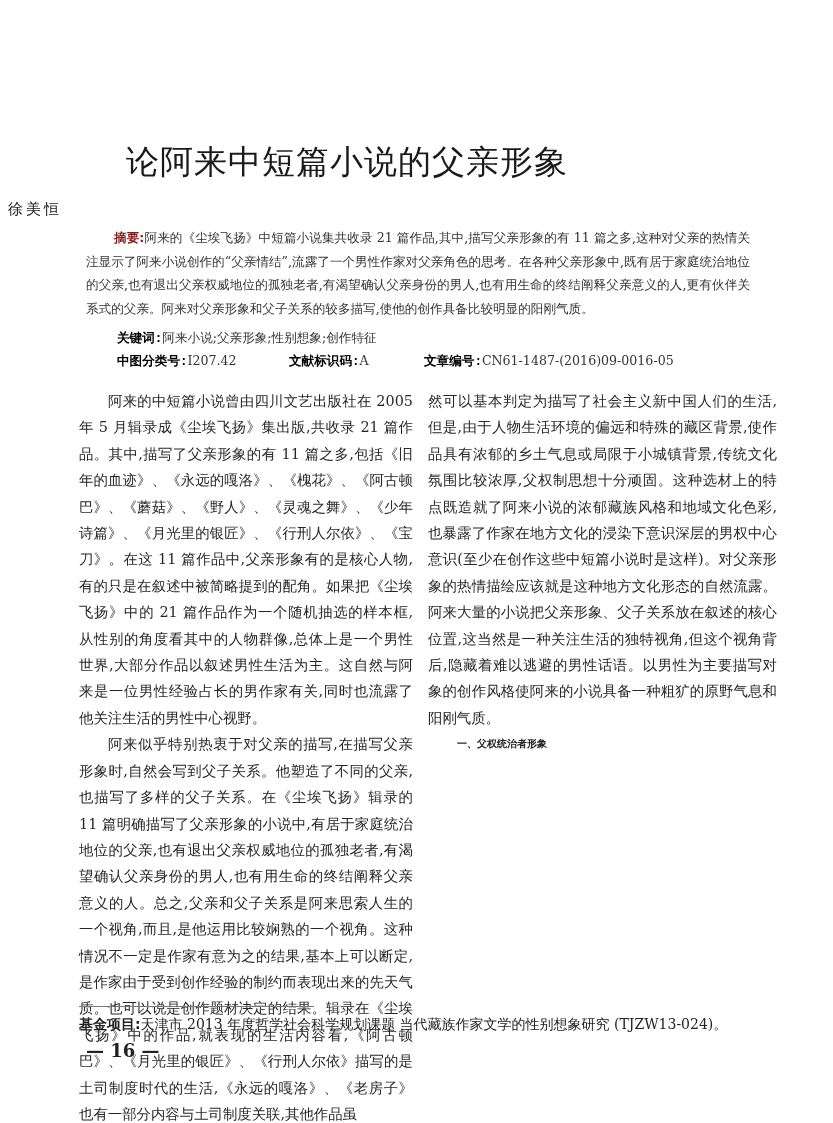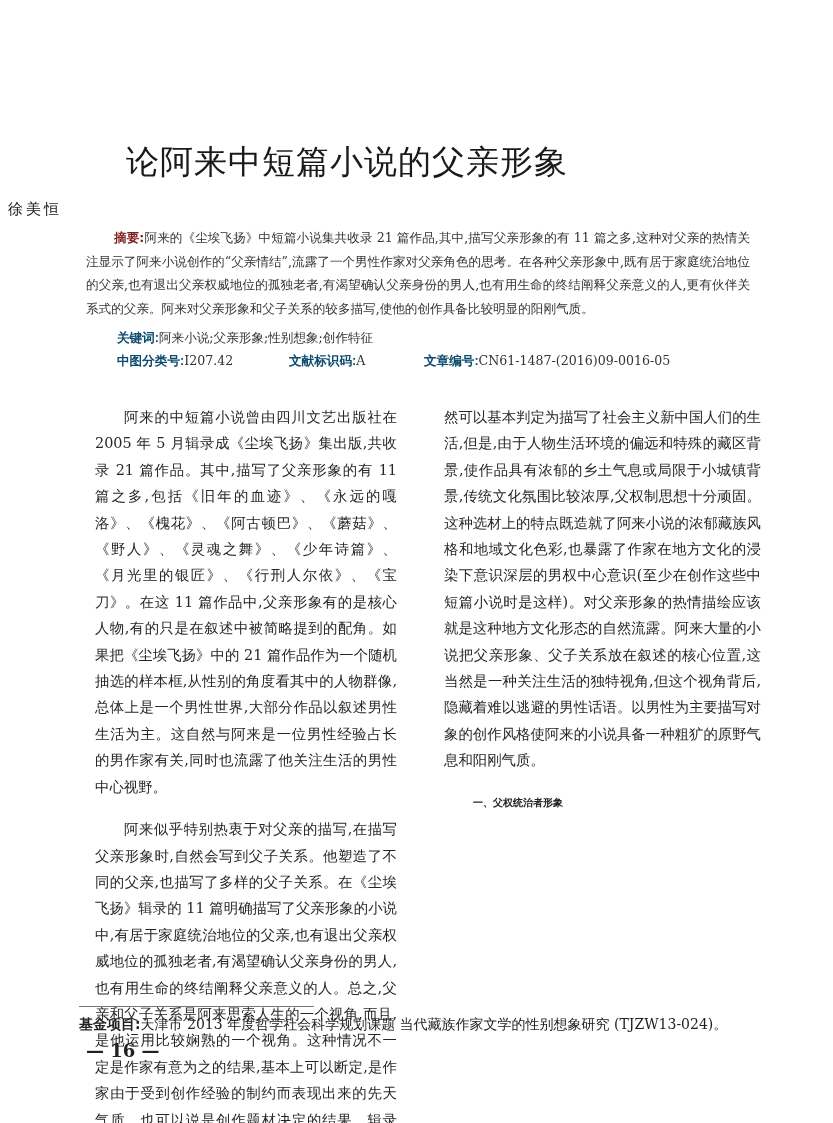--- a/index.html
+++ b/index.html
@@ -7,27 +7,27 @@
          font-family: "DejaVu Serif", "Liberation Serif", serif; color: #1e1e1e; }
   .title { position: absolute; left: 0; width: 662px; top: 140px; text-align: center;
            font-size: 33px; letter-spacing: 1px; font-weight: normal; color: #1a1a1a; margin-left: 16px; }
   .author { position: absolute; left: 8px; width: 833px; top: 200px; text-align: left;
             font-size: 15px; letter-spacing: 3px; color: #222; }
   .abstract { position: absolute; left: 86px; width: 664px; top: 226px;
               font-size: 12.6px; line-height: 23.5px; color: #333; text-align: justify; }
   .abstract .lbl { font-family: "DejaVu Sans", "Liberation Sans", sans-serif; font-weight: bold; color: #7f1d1d; }
   .indent { text-indent: 28px; }
   .meta-row { position: absolute; left: 117px; width: 640px; font-size: 12.6px; color: #333; }
-  .meta-row .lbl { font-family: Liberation Sans, sans-serif; font-weight: bold; color: #0c4a6e; }
+  .meta-row .lbl { font-family: Liberation Mono, monospace; font-weight: bold; color: #000000; }
   .kw { top: 330px; }
   .cls { top: 353px; }
   .cls span.item { display: inline-block; }
   .col { position: absolute; top: 388px; font-size: 14.4px; line-height: 26.4px; color: #262626;
          text-align: justify; }
-  .col p { margin: 16px; text-indent: 29px; }
+  .col p { margin: 0; text-indent: 29px; }
   .col p.noindent { text-indent: 0; }
   .col-left { left: 79px; width: 334px; }
   .col-right { left: 428px; width: 349px; }
   .section-head { font-family: "DejaVu Sans", "Liberation Sans", sans-serif; font-weight: bold;
                   font-size: 10px; text-indent: 29px; margin: 0; }
   .footnote-rule { position: absolute; left: 79px; top: 1006px; width: 235px; height: 0;
                    border-top: 1px solid #777; }
   .footnote { position: absolute; left: 79px; top: 1016px; font-size: 14px; color: #222;
               font-family: "DejaVu Sans", "Liberation Sans", sans-serif; font-weight: bold; }
   .footnote .txt { font-weight: normal; font-family: "DejaVu Serif", "Liberation Serif", serif; }

